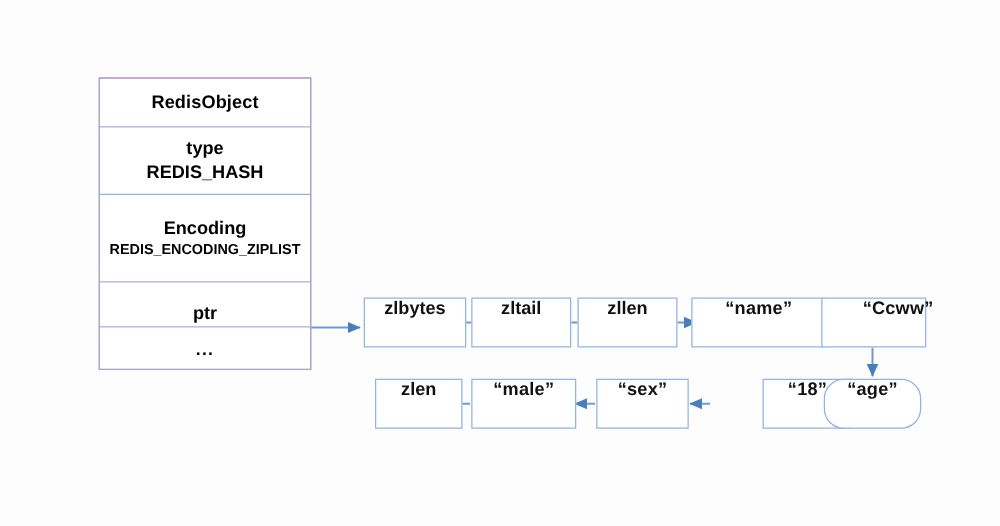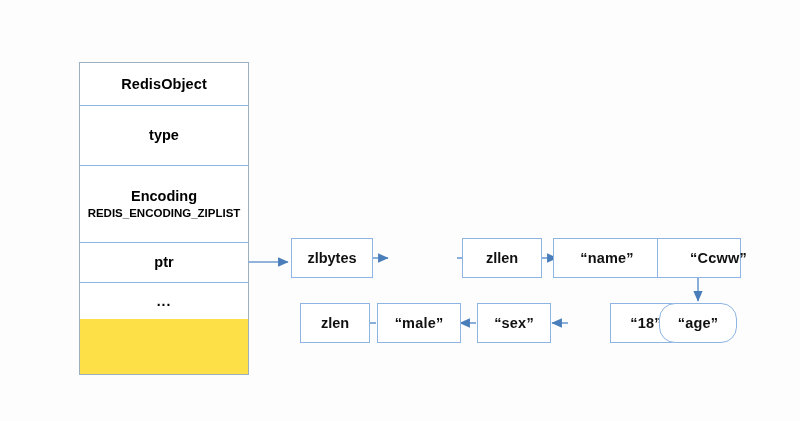--- a/index.html
+++ b/index.html
@@ -15,44 +15,44 @@
     font-family: "Liberation Sans", sans-serif;
     overflow: hidden;
   }
 
   
   .robj-table {
     position: absolute;
     left: 79px;
     top: 62px;
     width: 170px;
-    height: 313px;
+    height: 234px;
     box-sizing: border-box;
     border: 1.5px solid #9aafc0;
-    background: #fde047;
+    background: #d946ef;
     display: flex;
     flex-direction: column;
   }
   .robj-row {
     box-sizing: border-box;
     border-bottom: 1px solid #8eb4e3;
     display: flex;
     flex-direction: column;
     align-items: center;
     justify-content: center;
     text-align: center;
     color: #000000;
     background: #ffffff;
   }
   .robj-row:last-child { border-bottom: none; }
 
   .row-title      { height: 43px; }
   .row-type       { height: 60px; align-items: center; }
   .row-encoding   { height: 77px; }
-  .row-ptr        { height: 40px; }
+  .row-ptr        { height: 40px; justify-content: flex-end; }
   .row-ellipsis   { height: 36px; }
 
   .rl-strong {
     font-weight: bold;
     font-size: 14.5px;
     line-height: 19px;
     letter-spacing: .1px;
   }
   .rl-sub {
     font-weight: bold;
@@ -74,21 +74,20 @@
   }
 
   
   .node {
     position: absolute;
     box-sizing: border-box;
     height: 40px;
     border: 1.3px solid #8eb4e3;
     background: #ffffff;
     display: flex;
-    align-items: center;
     justify-content: center;
     color: #111111;
     font-weight: bold;
     font-size: 14.5px;
     white-space: nowrap;
   }
   .node.quoted { letter-spacing: .2px; }
 
   
   .conn {
@@ -103,20 +102,21 @@
 <div id="canvas">
 
   <div class="robj-table">
 
     <div class="robj-row row-title">
       <span class="rl-strong">RedisObject</span>
     </div>
 
     <div class="robj-row row-type">
       <span class="rl-sub">type</span>
+      <span class="rl-sub">REDIS_HASH</span>
     </div>
 
     <div class="robj-row row-encoding">
       <span class="rl-sub">Encoding</span>
       <span class="rl-small">REDIS_ENCODING_ZIPLIST</span>
     </div>
 
     <div class="robj-row row-ptr">
       <span class="rl-sub">ptr</span>
     </div>
@@ -148,20 +148,23 @@
         <line x1="568" y1="323" x2="552" y2="323"></line>
         <line x1="476" y1="323" x2="460" y2="323"></line>
         <line x1="376" y1="323" x2="360" y2="323"></line>
       </g>
     </svg>
   </div>
 
   <div class="node" style="left:291px;top:238px;width:82px;">
     <span>zlbytes</span>
   </div>
+  <div class="node" style="left:377px;top:238px;width:80px;">
+    <span>zltail</span>
+  </div>
   <div class="node" style="left:462px;top:238px;width:80px;">
     <span>zllen</span>
   </div>
   <div class="node quoted" style="left:553px;top:238px;width:108px;">
     <span>“name”</span>
   </div>
   <div class="node quoted" style="left:657px;top:238px;width:84px;padding-left:39px;">
     <span>“Ccww”</span>
   </div>
 

